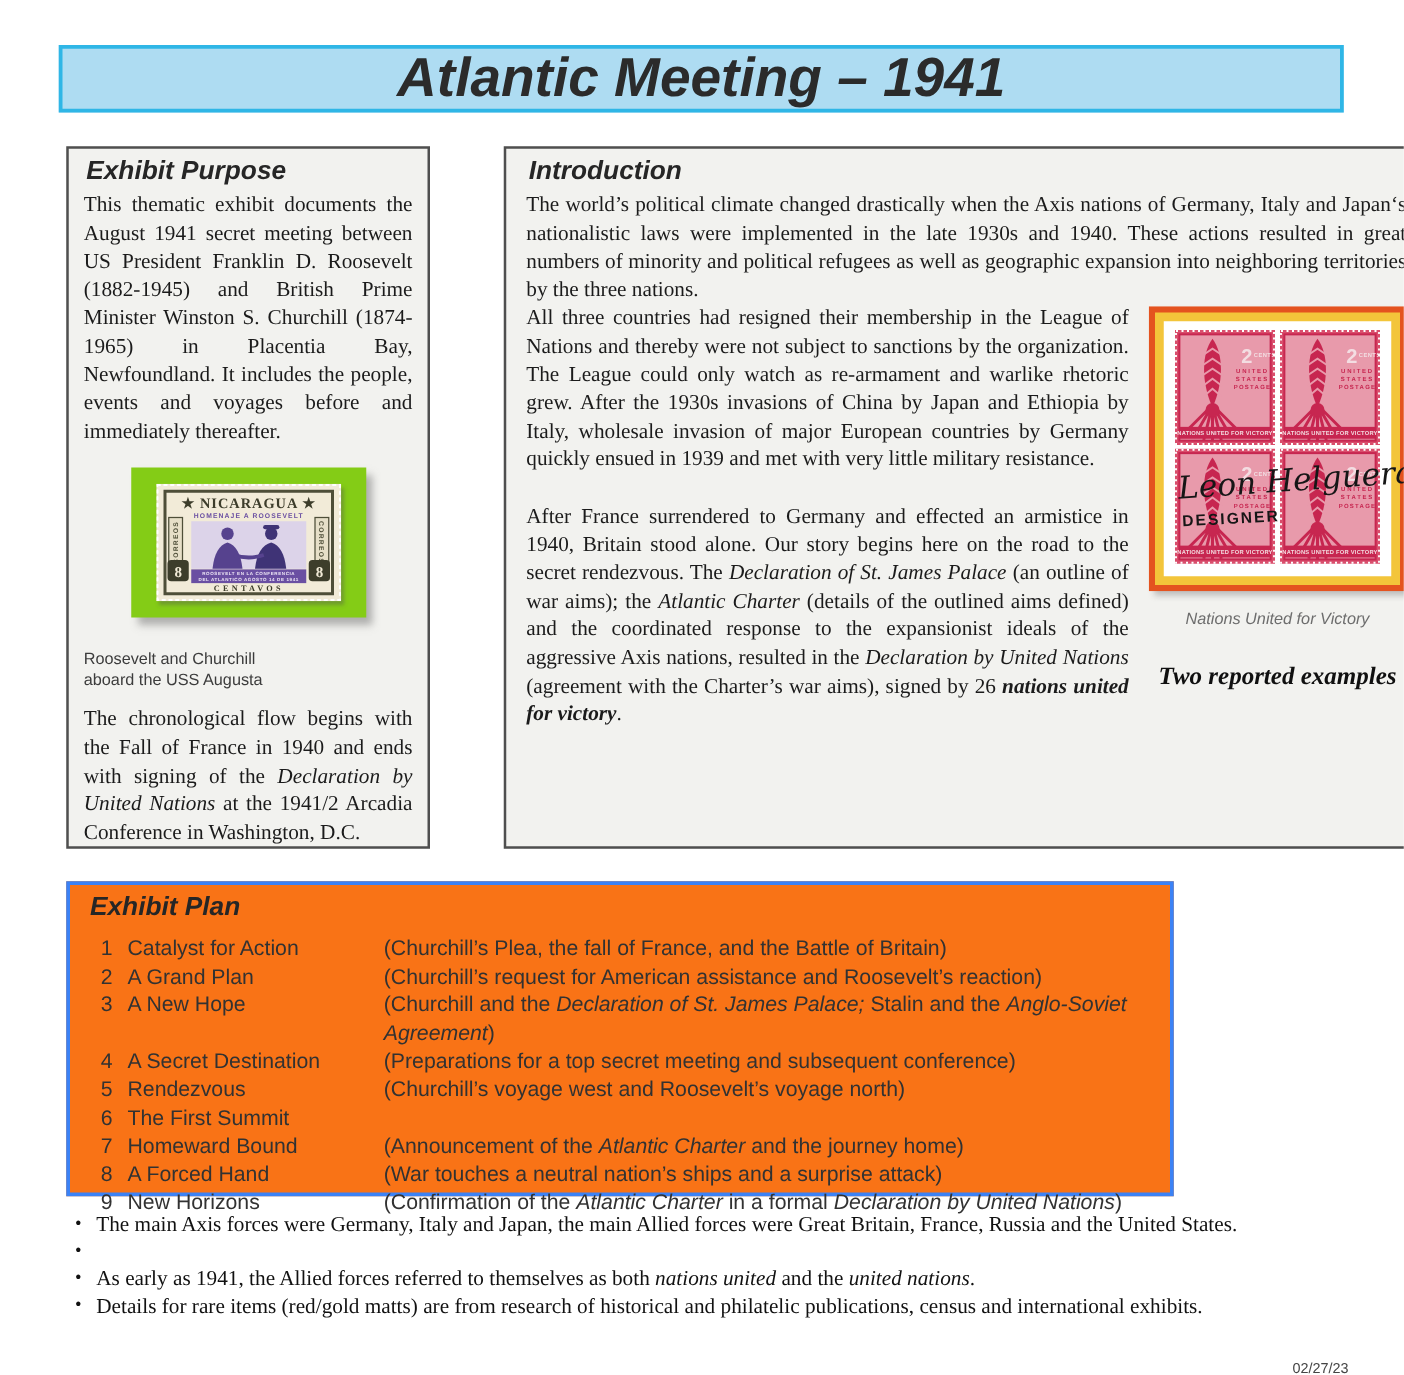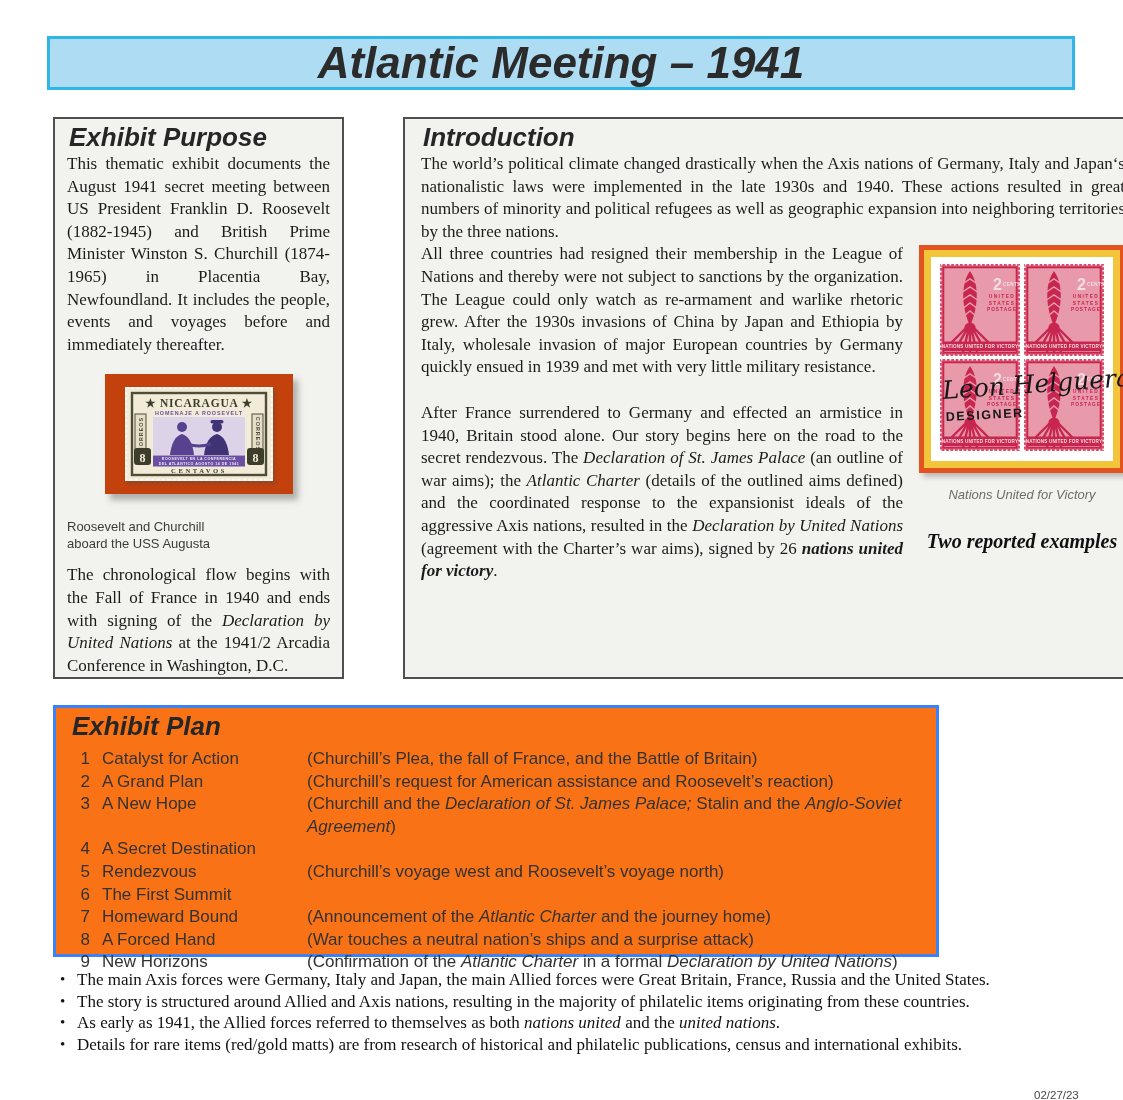--- a/index.html
+++ b/index.html
@@ -22,35 +22,35 @@
 
   
   .panel {
     position:absolute; background:#f2f2ef; border:2px solid #4f4f4f;
     box-sizing:border-box;
   }
   #purpose-box { left:53px; top:117px; width:291px; height:562px; padding:8px 12px; }
   #intro-box   { left:403px; top:117px; width:740px; height:562px; padding:8px 16px; }
 
   .panel-heading {
-    font-size:26px; line-height:20px; font-weight:bold; font-style:italic;
+    font-size:21px; line-height:20px; font-weight:bold; font-style:italic;
     color:#262626; margin:0 0 6px 2px;
   }
 
   .body-serif {
     font-family:"Liberation Serif", serif; font-size:17px; line-height:22.6px;
     color:#1b1b1b; text-align:justify; margin:0;
   }
   .seg-i  { font-style:italic; }
   .seg-bi { font-style:italic; font-weight:bold; }
 
   
   .purpose-figure { text-align:center; margin-top:18px; }
   .stamp-card {
-    display:inline-block; background:#c2410c; padding:13px 20px; line-height:0;
+    display:inline-block; background:#84cc16; padding:13px 20px; line-height:0;
     box-shadow:5px 6px 6px rgba(110,110,110,0.5);
   }
   .stamp-card svg { box-shadow:2px 3px 3px rgba(80,80,80,0.4); }
   .purpose-caption {
     margin-top:24px; font-size:13px; line-height:17px; color:#3c3c3c; text-align:left;
   }
 
   
   #intro-box p + p { margin-top:23px; }
   .intro-figure {
@@ -198,20 +198,21 @@
         <span class="plan-desc"><span>(Churchill’s request for American assistance and Roosevelt’s reaction)</span></span>
       </div>
       <div class="plan-row">
         <span class="plan-num">3</span>
         <span class="plan-title">A New Hope</span>
         <span class="plan-desc"><span>(Churchill and the </span><span class="seg-i">Declaration of St. James Palace;</span><span> Stalin and the </span><span class="seg-i">Anglo-Soviet Agreement</span><span>)</span></span>
       </div>
       <div class="plan-row">
         <span class="plan-num">4</span>
         <span class="plan-title">A Secret Destination</span>
+        <span class="plan-desc"><span>(Preparations for a top secret meeting and subsequent conference)</span></span>
       </div>
       <div class="plan-row">
         <span class="plan-num">5</span>
         <span class="plan-title">Rendezvous</span>
         <span class="plan-desc"><span>(Churchill’s voyage west and Roosevelt’s voyage north)</span></span>
       </div>
       <div class="plan-row">
         <span class="plan-num">6</span>
         <span class="plan-title">The First Summit</span>
       </div>
@@ -233,21 +234,20 @@
     </div>
 </div>
 
 <div id="footnotes">
     <div class="footnote">
       <span class="bullet">•</span>
       <span><span>The main Axis forces were Germany, Italy and Japan, the main Allied forces were Great Britain, France, Russia and the United States.</span></span>
     </div>
     <div class="footnote">
       <span class="bullet">•</span>
-      <span><span>The story is structured around Allied and Axis nations, resulting in the majority of philatelic items originating from these countries.</span></span>
     </div>
     <div class="footnote">
       <span class="bullet">•</span>
       <span><span>As early as 1941, the Allied forces referred to themselves as both </span><span class="seg-i">nations united</span><span> and the </span><span class="seg-i">united nations</span><span>.</span></span>
     </div>
     <div class="footnote">
       <span class="bullet">•</span>
       <span><span>Details for rare items (red/gold matts) are from research of historical and philatelic publications, census and international exhibits.</span></span>
     </div>
   </div>

